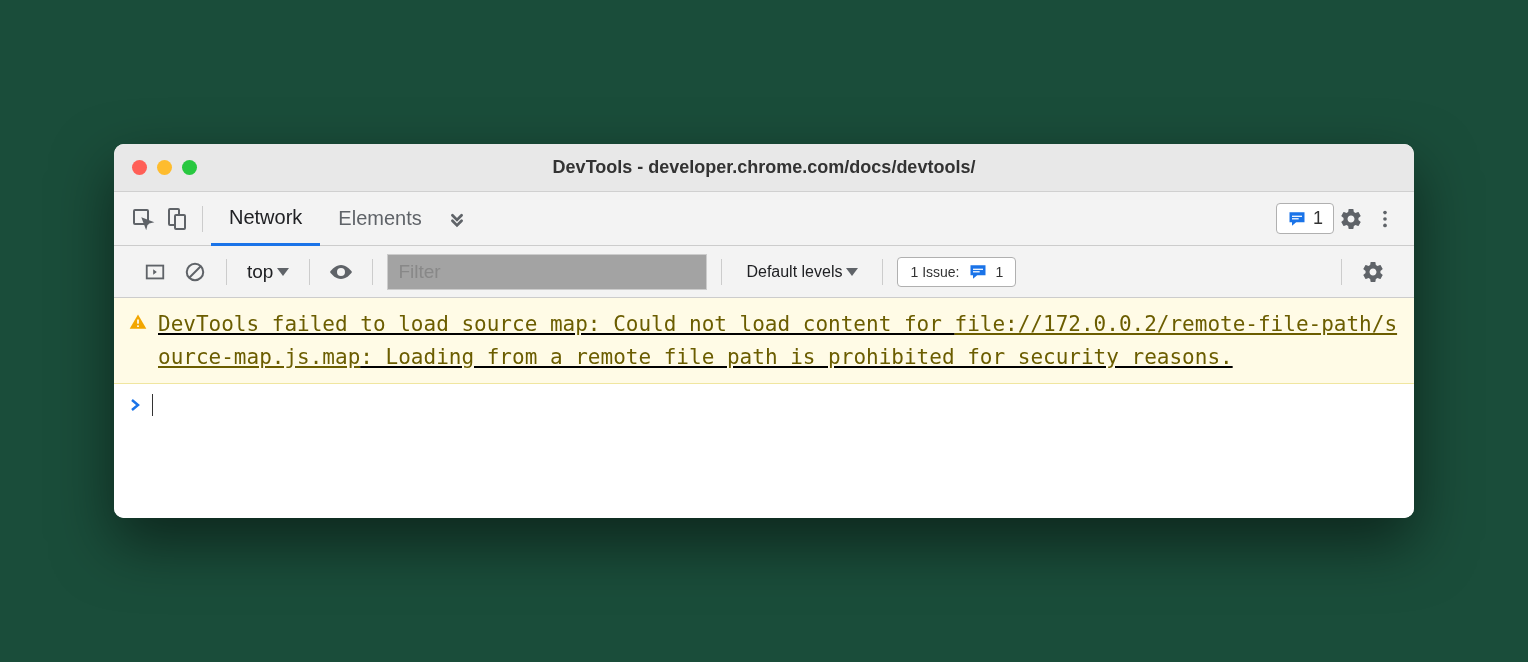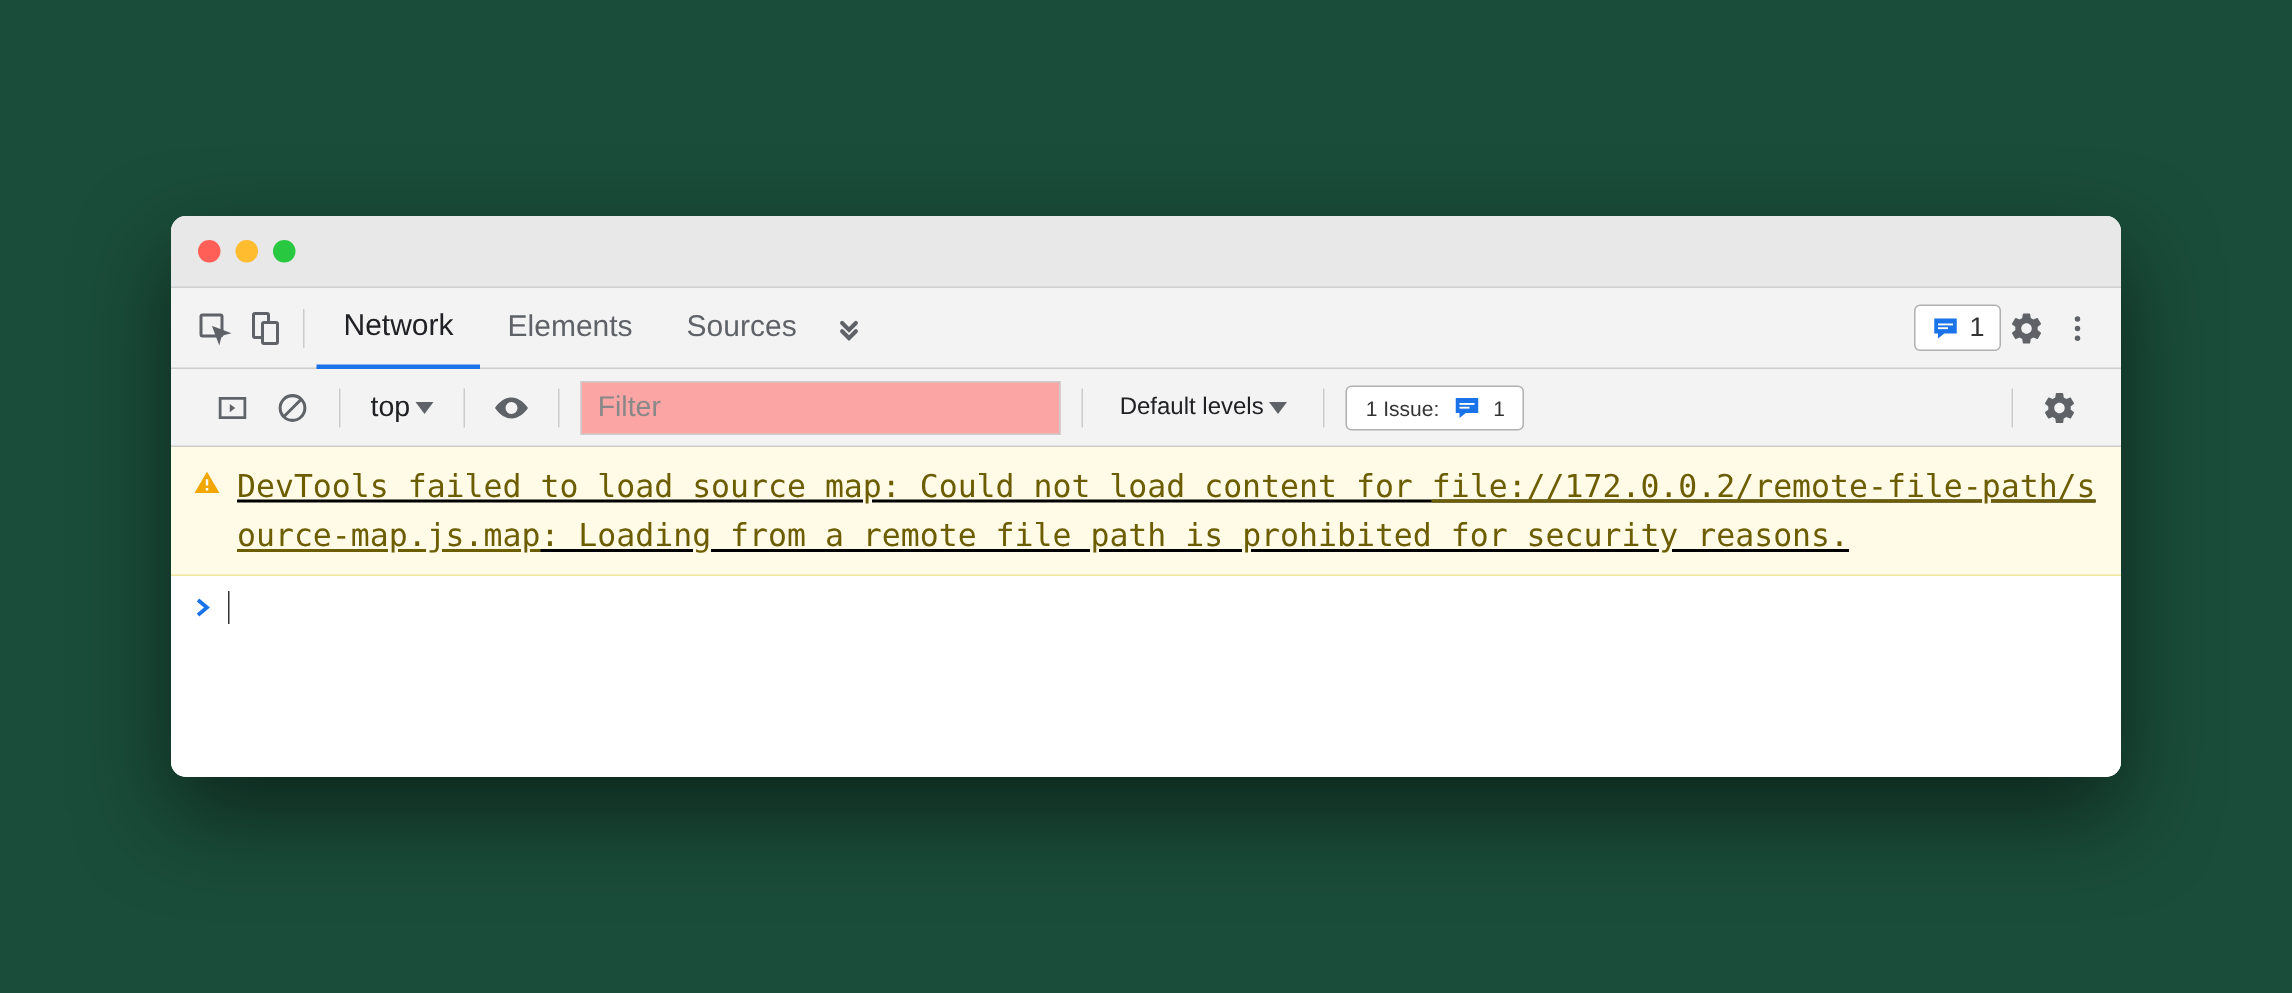--- a/index.html
+++ b/index.html
@@ -105,21 +105,21 @@
     color: #202124;
     padding: 0 6px;
     cursor: pointer;
   }
   .filter-input {
     width: 320px;
     height: 36px;
     font-size: 19px;
     padding: 0 10px;
     border: 1px solid #ccc;
-    background: #fca5a5;
+    background: #a3a3a3;
     color: #333;
   }
   .filter-input::placeholder { color: #888; }
   .levels {
     font-size: 16px;
     color: #202124;
     display: flex;
     align-items: center;
     gap: 4px;
     padding: 0 10px;
@@ -192,20 +192,21 @@
 <body>
 
 <div class="window">
 
   <div class="titlebar">
     <div class="traffic-lights">
       <div class="light red"></div>
       <div class="light yellow"></div>
       <div class="light green"></div>
     </div>
+    <div class="title">DevTools - developer.chrome.com/docs/devtools/</div>
   </div>
 
   <div class="tabbar">
     <div class="icon-btn">
       <svg width="24" height="24" viewBox="0 0 24 24" fill="none" stroke="#5f6368" stroke-width="2">
         <rect x="3" y="3" width="14" height="14" rx="1"></rect>
         <path d="M12 12 L20 15 L16 16 L15 20 Z" fill="#5f6368"></path>
       </svg>
     </div>
     <div class="icon-btn">
@@ -214,23 +215,20 @@
         <rect x="10" y="8" width="10" height="14" rx="1" fill="#f3f3f3"></rect>
       </svg>
     </div>
     <div class="divider"></div>
 
     <div class="tab active">
       <span>Network</span>
     </div>
     <div class="tab">
       <span>Elements</span>
-    </div>
-    <div class="tab">
-      <span>Sources</span>
     </div>
 
     <div class="icon-btn">
       <svg width="22" height="22" viewBox="0 0 24 24" fill="none" stroke="#5f6368" stroke-width="3" stroke-linecap="round">
         <path d="M7 8 L12 13 L17 8"></path>
           <path d="M7 14 L12 19 L17 14"></path>
       </svg>
     </div>
 
     <div class="spacer"></div>

